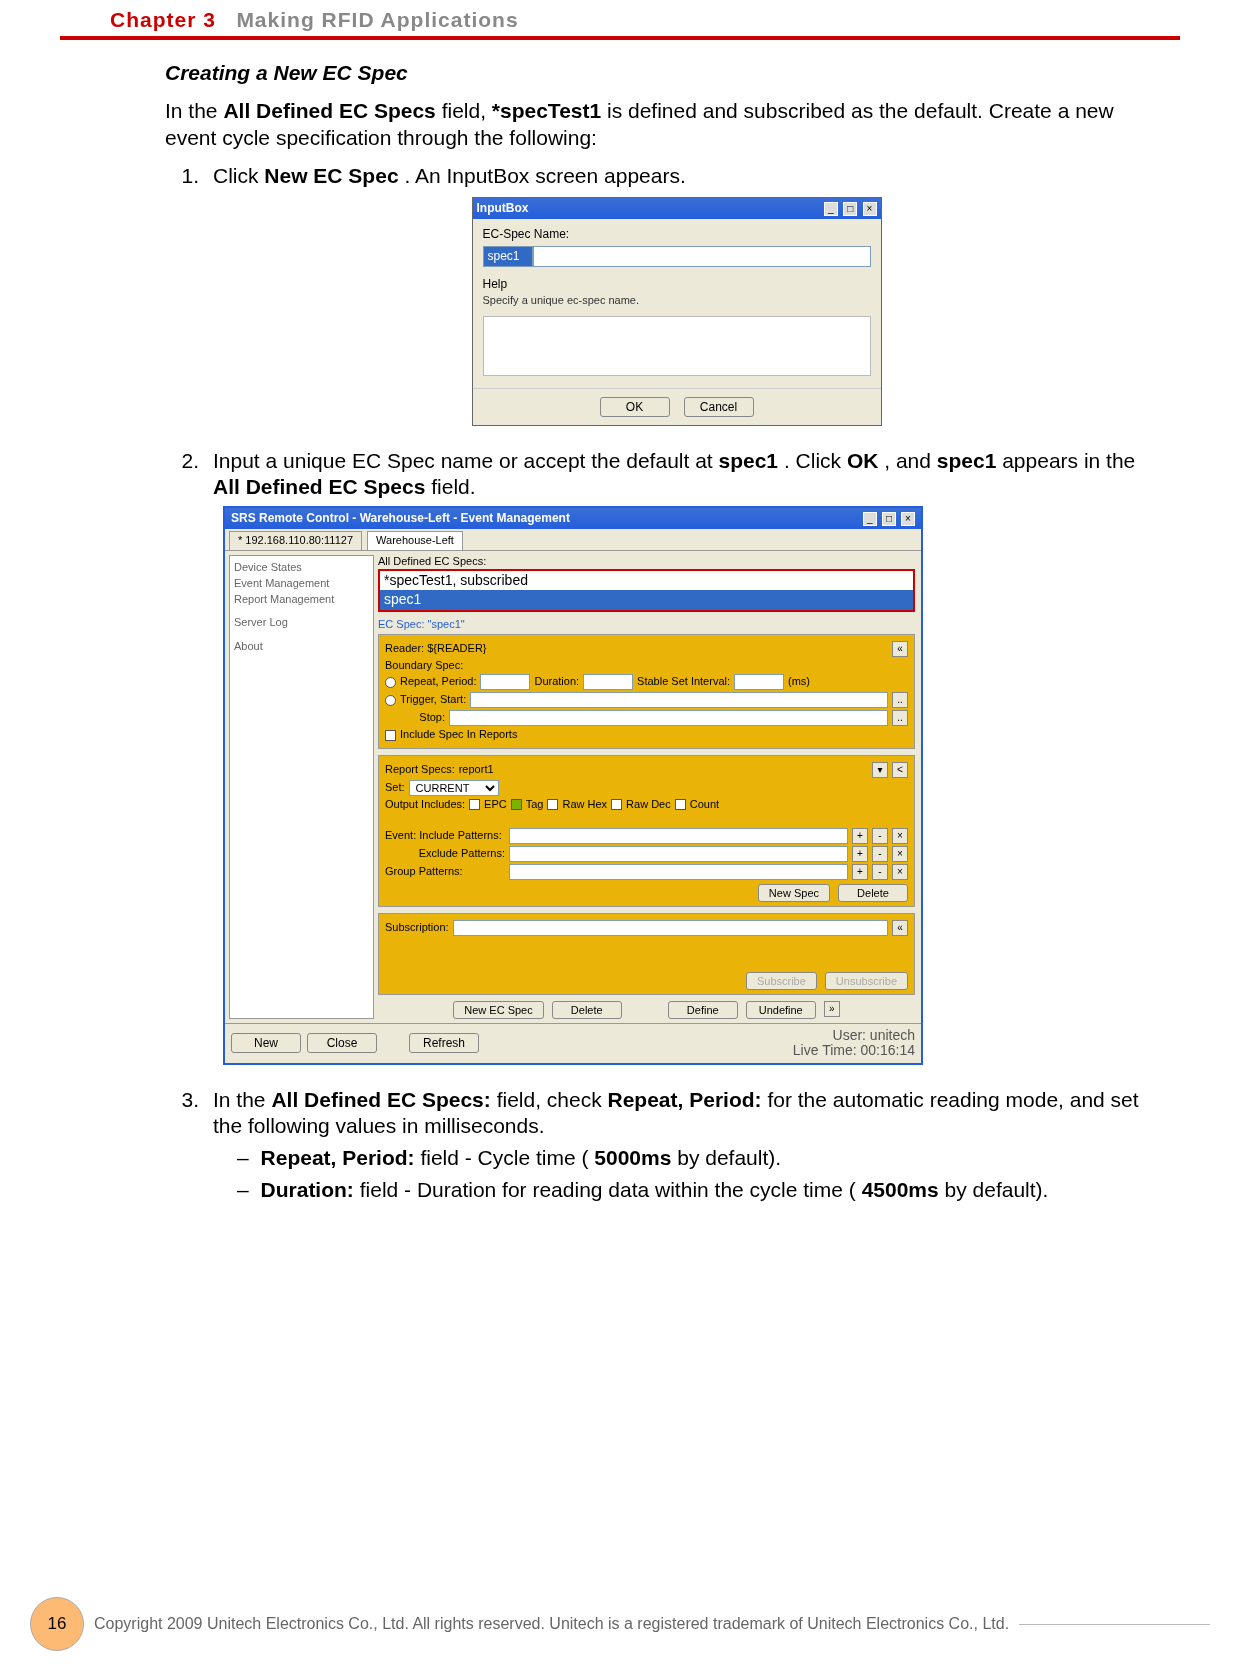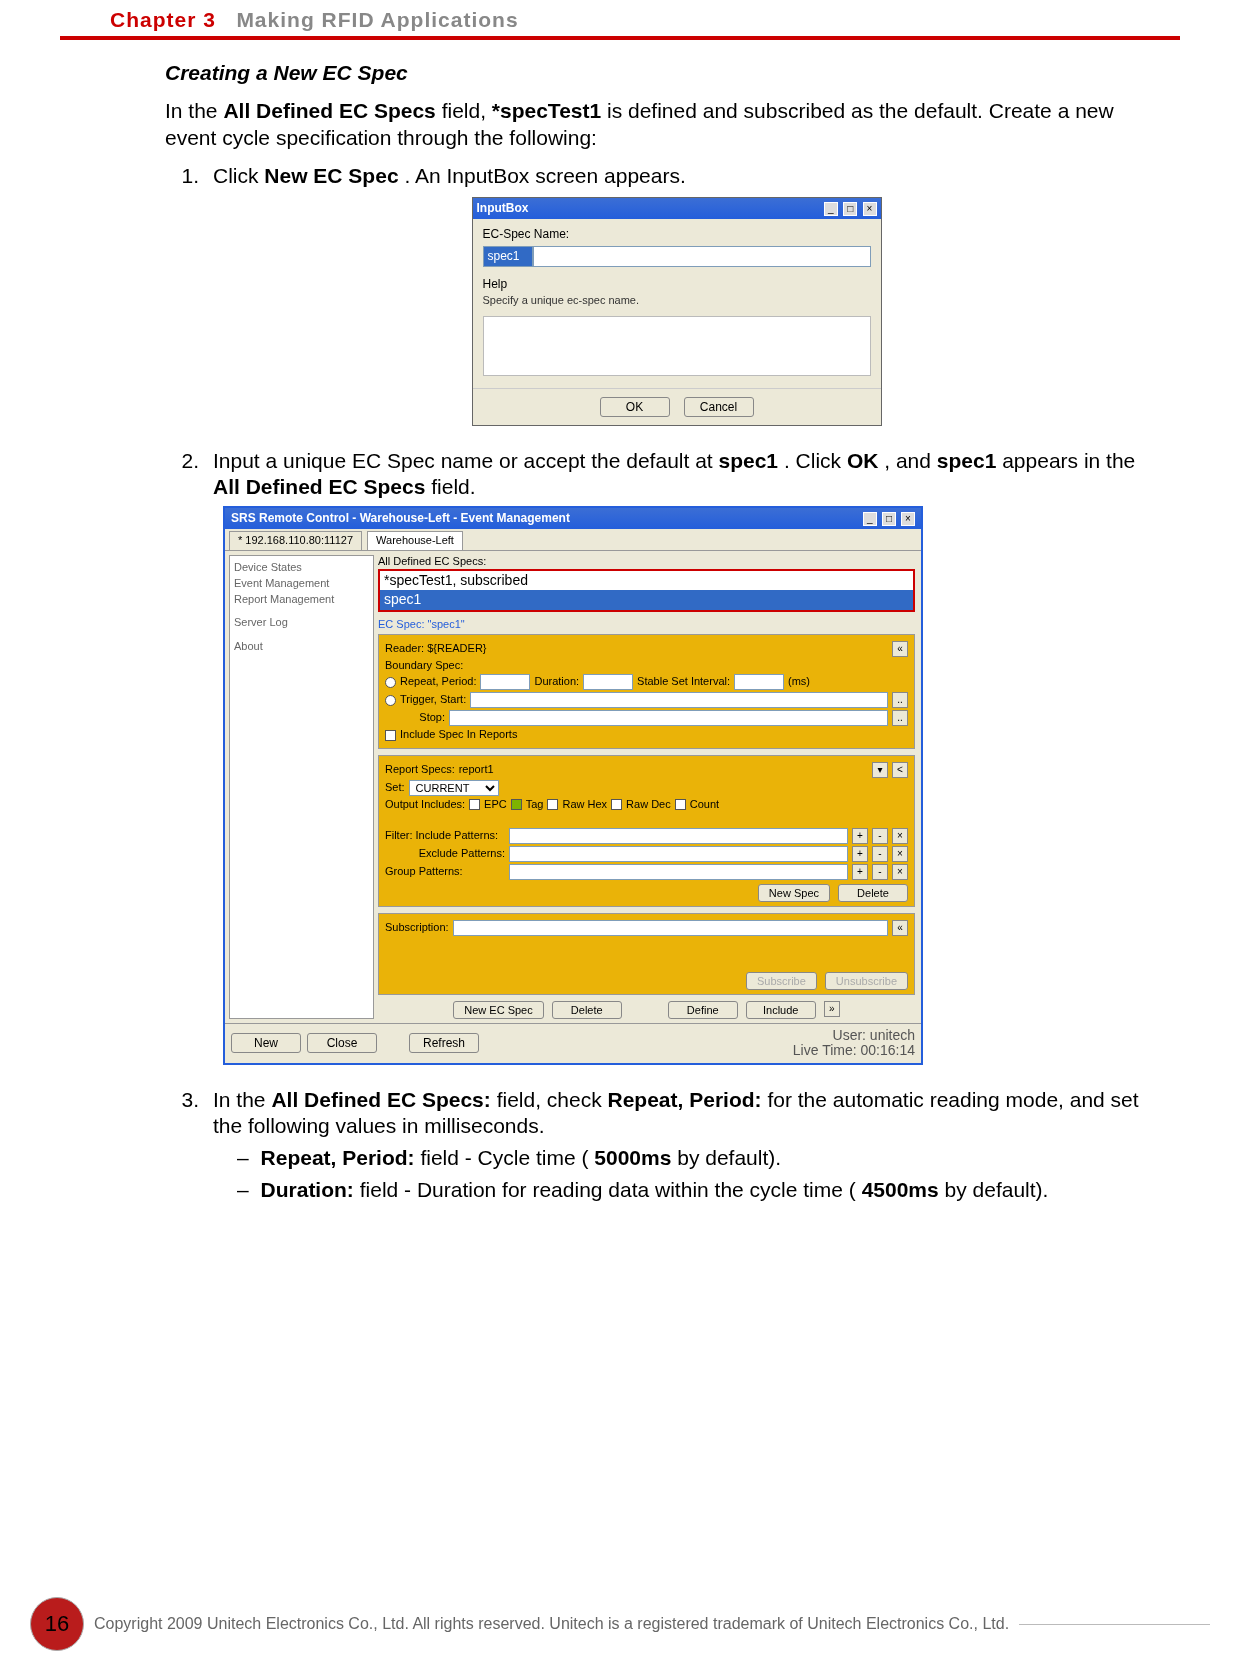--- a/index.html
+++ b/index.html
@@ -164,21 +164,21 @@
   .footer-row .right { font-size:14px; color:#555; text-align:right; line-height:1.1; }
 
   
   .page-footer {
     position:absolute; bottom:24px; left:0; width:100%;
     display:flex; align-items:center; gap:10px; padding:0 30px;
   }
   .page-num-badge {
     width:54px; height:54px; border-radius:50%;
     border:1px solid #aaa; display:flex; align-items:center; justify-content:center;
-    font-size:22px; background:#b91c1c;
+    font-size:17px; background:#fdba74;
   }
   .page-num-badge-wrap { position:relative; display:flex; align-items:center; }
   .footer-line { flex:1; height:1px; background:#bbb; }
   .copyright { font-size:16px; color:#666; white-space:nowrap; }
 </style>
 </head>
 <body>
 
 <div class="page">
   <div class="chapter-header">
@@ -339,21 +339,21 @@
                         <span>Tag</span>
                       <span class="cb"></span>
                         <span>Raw Hex</span>
                       <span class="cb"></span>
                         <span>Raw Dec</span>
                       <span class="cb"></span>
                         <span>Count</span>
                     </div>
                     <div style="height:12px;"></div>
                     <div class="row">
-                      <span style="width:120px;">Filter: Include Patterns:</span>
+                      <span style="width:120px;">Event: Include Patterns:</span>
                       <input class="tiny-input" style="flex: 1 1 0%;">
                       <span class="mini-btn">+</span>
                       <span class="mini-btn">-</span>
                       <span class="mini-btn">×</span>
                     </div>
                     <div class="row">
                       <span style="width:120px; text-align:right;">Exclude Patterns:</span>
                       <input class="tiny-input" style="flex: 1 1 0%;">
                       <span class="mini-btn">+</span>
                       <span class="mini-btn">-</span>
@@ -383,21 +383,21 @@
                       <button class="xp-btn" disabled="" style="color:#aaa;">Subscribe</button>
                       <button class="xp-btn" disabled="" style="color:#aaa;">Unsubscribe</button>
                     </div>
                   </div>
 
                   <div class="btn-row">
                     <button class="xp-btn">New EC Spec</button>
                     <button class="xp-btn">Delete</button>
                     <span style="width:30px;"></span>
                     <button class="xp-btn">Define</button>
-                    <button class="xp-btn">Include</button>
+                    <button class="xp-btn">Undefine</button>
                     <span class="mini-btn">»</span>
                   </div>
                 </div>
               </div>
               <div class="footer-row">
                 <div class="left">
                   <button class="xp-btn">New</button>
                   <button class="xp-btn">Close</button>
                   <span style="width:20px;"></span>
                   <button class="xp-btn">Refresh</button>

